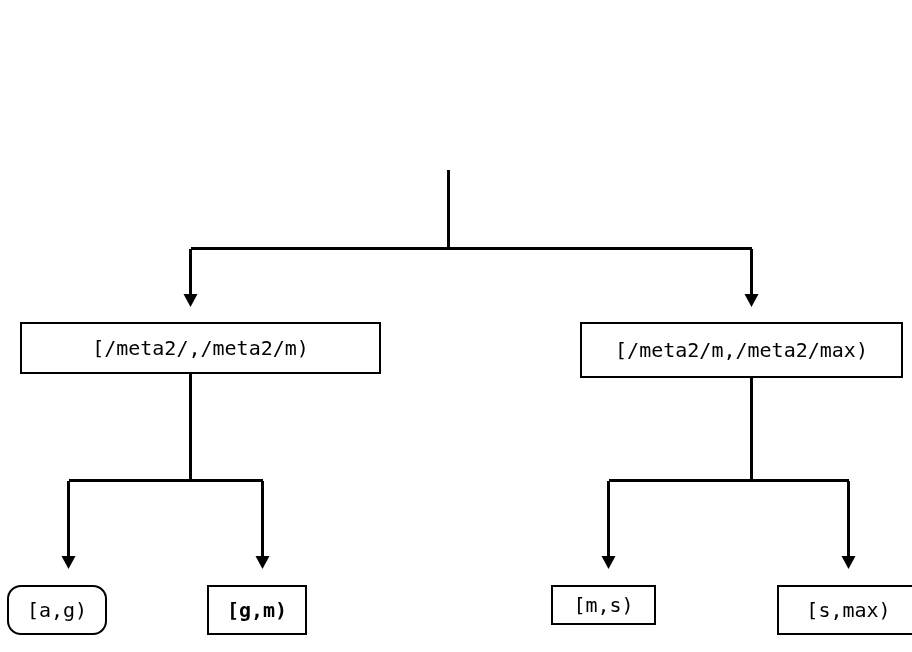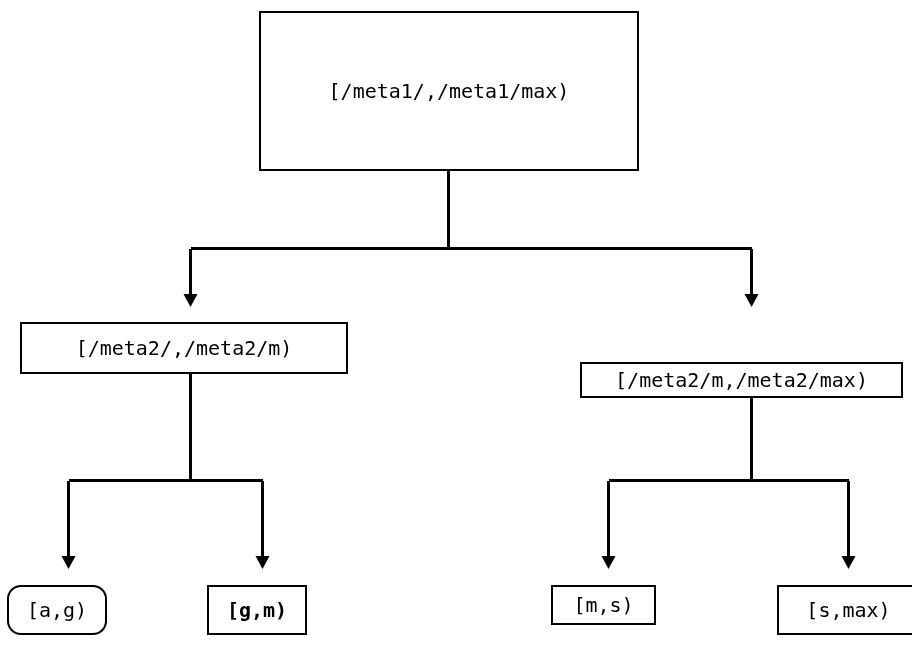--- a/index.html
+++ b/index.html
@@ -33,22 +33,22 @@
     z-index: 2;
   }
   .node-label {
     font-family: "DejaVu Sans Mono", "Liberation Mono", monospace;
     color: #000000;
     white-space: pre;
     letter-spacing: 0px;
   }
   .node-root   { left: 259px; top: 11px;  width: 380px; height: 160px; }
   .node-root   .node-label { font-size: 20px; }
-  .node-mid-l  { left: 20px;  top: 322px; width: 328px; height: 52px; }
-  .node-mid-r  { left: 580px; top: 322px; width: 323px; height: 36px; margin-top: 40px; }
+  .node-mid-l  { left: 20px;  top: 322px; width: 361px; height: 52px; }
+  .node-mid-r  { left: 580px; top: 322px; width: 323px; height: 56px; }
   .node-mid-l  .node-label,
   .node-mid-r  .node-label { font-size: 20px; }
   .node-leaf-1 { left: 7px;   top: 585px; width: 100px; height: 50px; border-radius: 14px; }
   .node-leaf-2 { left: 207px; top: 585px; width: 100px; height: 50px; font-weight: bold; }
   .node-leaf-3 { left: 551px; top: 585px; width: 105px; height: 40px; }
   .node-leaf-4 { left: 777px; top: 585px; width: 143px; height: 50px; }
   .node-leaf-1 .node-label,
   .node-leaf-2 .node-label,
   .node-leaf-3 .node-label,
   .node-leaf-4 .node-label { font-size: 20px; }
@@ -83,23 +83,20 @@
     <g fill="#000000" stroke="none">
       <polygon points="183.5,294 197.5,294 190.5,307"></polygon>
       <polygon points="744.5,294 758.5,294 751.5,307"></polygon>
       <polygon points="61.5,556 75.5,556 68.5,569"></polygon>
       <polygon points="255.5,556 269.5,556 262.5,569"></polygon>
       <polygon points="601.5,556 615.5,556 608.5,569"></polygon>
       <polygon points="841.5,556 855.5,556 848.5,569"></polygon>
     </g>
   </svg>
 
-  <div class="node node-root">
-    <span class="node-label">[/meta1/,/meta1/max)</span>
-  </div>
 
   <div class="node node-mid-l">
     <span class="node-label">[/meta2/,/meta2/m)</span>
   </div>
 
   <div class="node node-mid-r">
     <span class="node-label">[/meta2/m,/meta2/max)</span>
   </div>
 
   <div class="node node-leaf-1">

